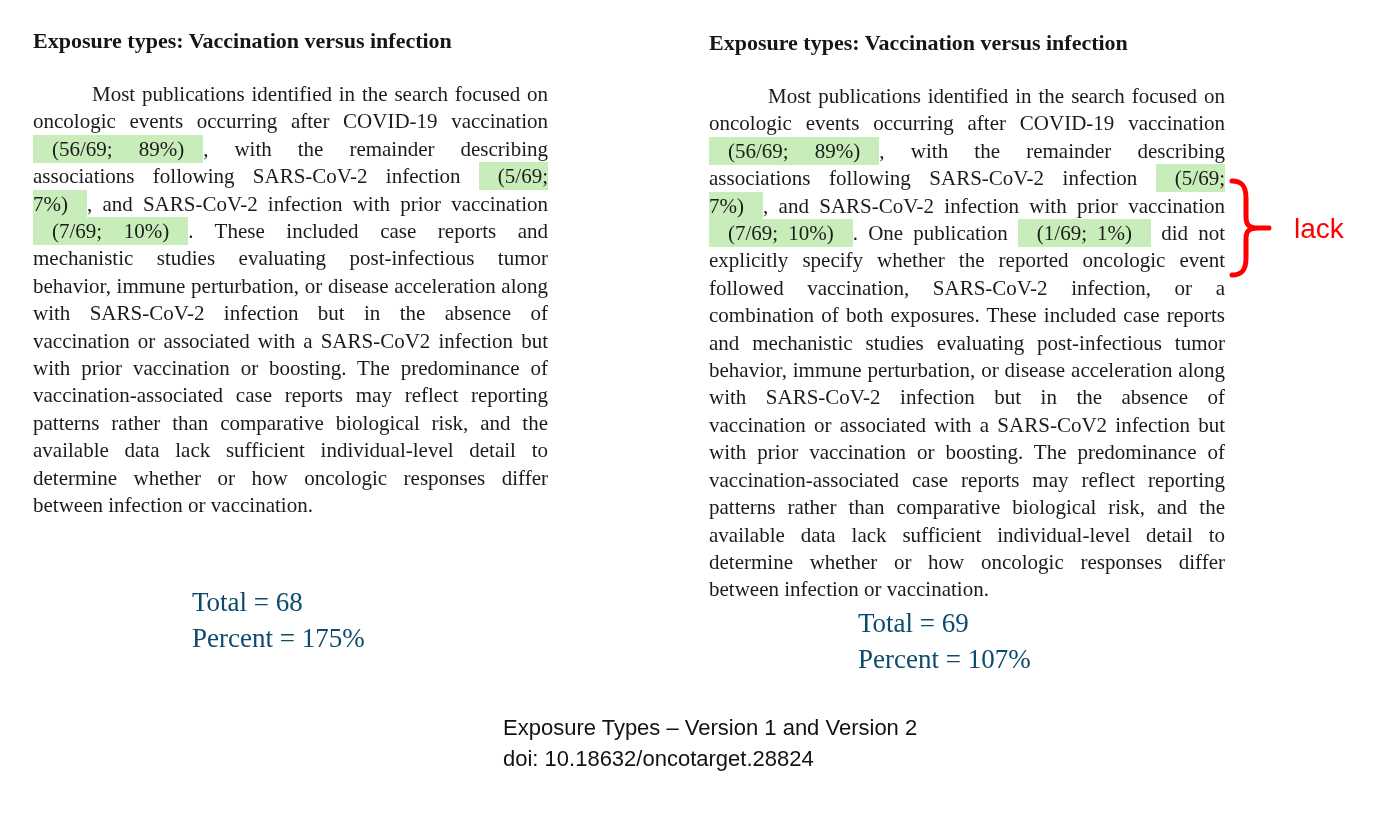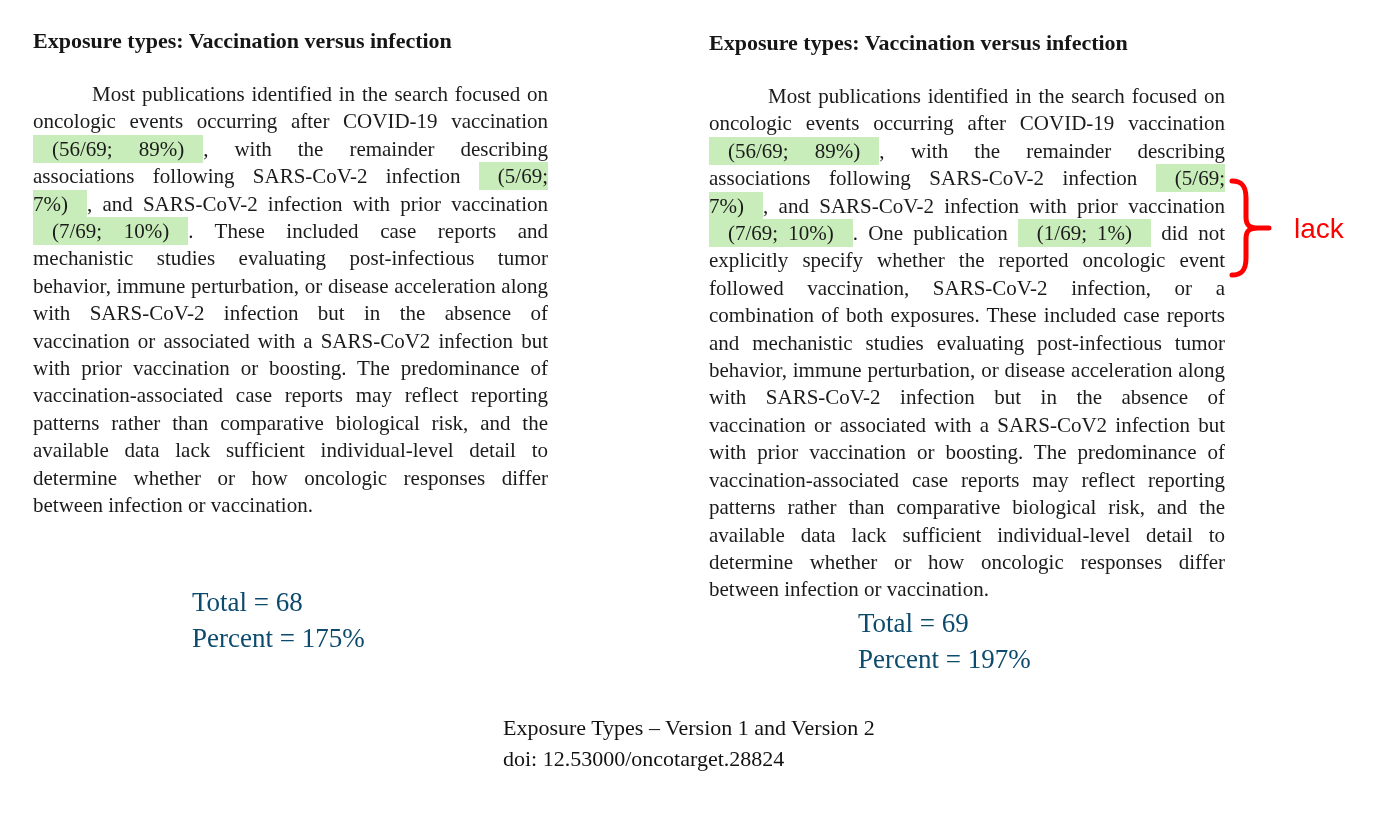--- a/index.html
+++ b/index.html
@@ -60,21 +60,21 @@
     position: absolute;
     left: 1227px;
     top: 176px;
     width: 46px;
     height: 104px;
   }
   .caption-block {
     position: absolute;
     left: 503px;
     top: 712px;
-    font-family: Liberation Serif, serif;
+    font-family: Liberation Sans, sans-serif;
     font-size: 22px;
     line-height: 31px;
     color: #121212;
     white-space: nowrap;
   }
   .left-col  { left: 33px;  top: 27px; width: 515px; }
   .right-col { left: 709px; top: 29px; width: 516px; }
   .left-totals  { left: 192px; top: 584px; }
   .right-totals { left: 858px; top: 589px; margin-top: 16px; }
   .added-label  { left: 1294px; top: 214px; }
@@ -99,21 +99,21 @@
   </svg>
   <div class="annotation-label added-label">lack</div>
 
   <div class="totals-block left-totals">
     <div>Total = 68</div>
     <div>Percent = 175%</div>
   </div>
 
   <div class="totals-block right-totals">
     <div>Total = 69</div>
-    <div>Percent = 197%</div>
+    <div>Percent = 107%</div>
   </div>
 
   <div class="caption-block">
     <div>Exposure Types – Version 1 and Version 2</div>
-    <div>doi: 12.53000/oncotarget.28824</div>
+    <div>doi: 10.18632/oncotarget.28824</div>
   </div>
 
 </div>
 
 </body></html>

